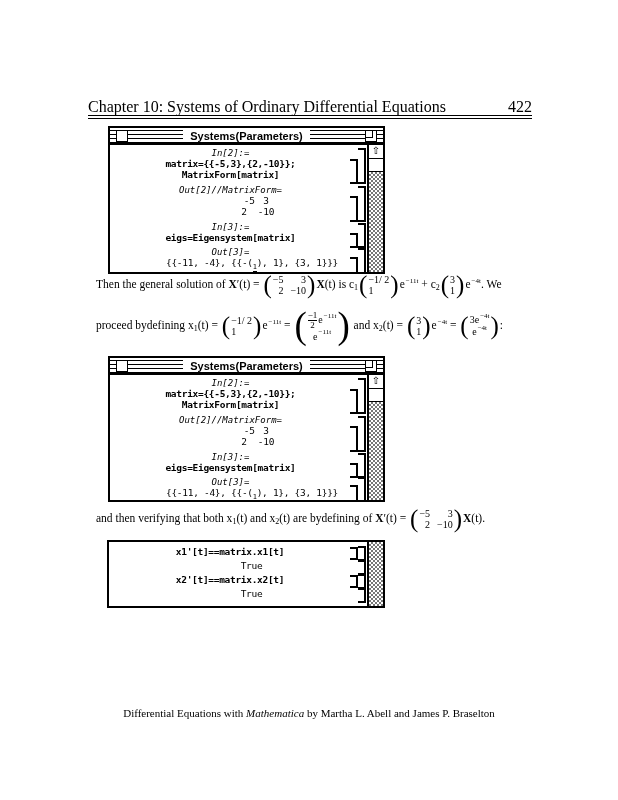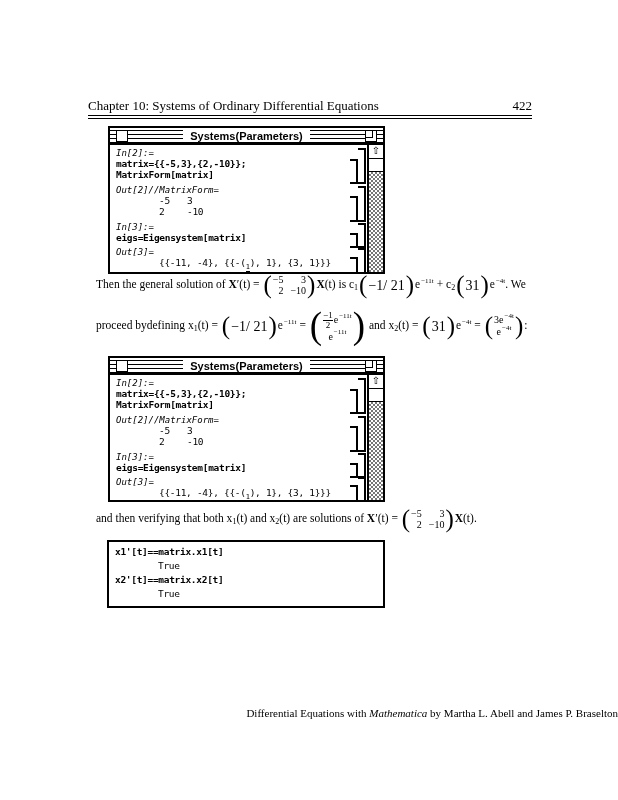--- a/index.html
+++ b/index.html
@@ -1,36 +1,36 @@
 <!DOCTYPE html>
 <html><head>
 <meta charset="utf-8">
 <style>
   html,body{margin:0;padding:0;background:#fff;}
   .page{position:relative;width:618px;height:800px;background:#fff;overflow:hidden;
         font-family:"Liberation Serif",serif;color:#000;}
 
   
   .hdr{position:absolute;left:88px;top:98px;width:444px;display:flex;
-       justify-content:space-between;font-size:13px;}
+       justify-content:space-between;font-size:16px;}
   .hdr-rule{position:absolute;left:88px;top:115px;width:444px;height:2px;
             border-top:1px solid #000;border-bottom:1px solid #000;}
 
   
   .macwin{position:absolute;left:108px;width:277px;border:2px solid #000;background:#fff;box-sizing:border-box;}
   .titlebar{position:relative;height:15px;border-bottom:2px solid #000;
             background:repeating-linear-gradient(to bottom,#fff 0 2px,#000 2px 3px,#fff 3px 4px);
             display:flex;align-items:center;justify-content:center;}
   .closebox{position:absolute;left:6px;top:2px;width:10px;height:10px;background:#fff;border:1px solid #000;}
   .zoombox{position:absolute;right:6px;top:2px;width:10px;height:10px;background:#fff;border:1px solid #000;}
   .zoombox:before{content:"";position:absolute;left:0;top:0;width:6px;height:6px;border-right:1px solid #000;border-bottom:1px solid #000;}
   .wtitle{background:#fff;padding:0 7px;font:bold 11px "Liberation Sans",sans-serif;letter-spacing:0;position:relative;}
 
   .winbody{position:relative;display:flex;overflow:hidden;}
-  .nbc{flex:1;padding:3px 0 0 6px;overflow:hidden;}
+  .nbc{flex:1;padding:3px 0 0 6px;overflow:hidden;text-align:center;}
   .brz{width:22px;position:relative;}
   .cbr{position:absolute;width:6px;border-top:2px solid #000;border-right:2px solid #000;border-bottom:2px solid #000;}
   .cbr.o{right:1px;} .cbr.i{right:9px;}
 
   .dither{background-color:#fff;
     background-image:linear-gradient(45deg,#777 25%,transparent 25%,transparent 75%,#777 75%),
                      linear-gradient(45deg,#777 25%,transparent 25%,transparent 75%,#777 75%);
     background-size:4px 4px;background-position:0 0,2px 2px;}
   .sb{width:14px;border-left:2px solid #000;display:flex;flex-direction:column;}
   .sb-arrow{height:13px;border-bottom:1px solid #000;text-align:center;font-size:10px;line-height:12px;background:#fff;}
@@ -49,28 +49,28 @@
   
   .para{position:absolute;left:96px;font-size:11.5px;white-space:nowrap;}
   .bX{font-weight:bold;}
   .sub{font-size:8px;position:relative;top:2.5px;}
   .sup{font-size:7px;position:relative;top:-4.5px;margin-left:1px;}
   .mx{display:inline-flex;align-items:center;vertical-align:middle;margin:0 1px;}
   .paren{font-family:"Liberation Serif",serif;font-weight:400;}
   .p2{font-size:25px;line-height:22px;}
   .p3{font-size:37px;line-height:32px;}
   .grid2{display:grid;grid-template-columns:auto auto;column-gap:7px;font-size:10px;line-height:11px;padding:0 1px;justify-items:end;}
-  .colv{display:flex;flex-direction:row;align-items:flex-start;font-size:14px;line-height:11px;padding:0 1px;}
+  .colv{display:flex;flex-direction:column;align-items:flex-start;font-size:10px;line-height:11px;padding:0 1px;}
   .colv2{display:flex;flex-direction:column;align-items:center;row-gap:2px;font-size:10px;line-height:10px;padding:0 1px;}
   .vrow{display:flex;align-items:center;}
   .frac{display:inline-flex;flex-direction:column;align-items:center;font-size:9px;line-height:9px;margin-right:1px;}
   .frac .den{border-top:1px solid #000;align-self:stretch;text-align:center;}
 
   
-  .footer{position:absolute;left:0;top:707px;width:618px;text-align:right;font-size:11px;}
+  .footer{position:absolute;left:0;top:707px;width:618px;text-align:center;font-size:11px;}
   .it{font-style:italic;}
 </style>
 </head>
 <body>
 
 <div class="page">
 
   <div class="hdr">
     <span>Chapter 10:  Systems of Ordinary Differential Equations</span>
     <span>422</span>
@@ -231,34 +231,34 @@
       </div>
       <div class="sb">
         <div class="sb-arrow">⇧</div>
         <div class="sb-thumb"></div>
         <div class="sb-track dither"></div>
       </div>
     </div>
   </div>
 
   <div class="para" style="top:508px;">
-    <span>and then verifying that both x</span><span class="sub">1</span><span>(t) and x</span><span class="sub">2</span><span>(t) are solutions of </span><span class="bX">X</span><span>′(t) = </span><span class="mx">
+    <span>and then verifying that both x</span><span class="sub">1</span><span>(t) and x</span><span class="sub">2</span><span>(t) are bydefining of </span><span class="bX">X</span><span>′(t) = </span><span class="mx">
         <span class="paren p2">(</span>
         <span class="grid2">
           <span>−5</span>
           <span>3</span>
           <span>2</span>
           <span>−10</span>
         </span>
         <span class="paren p2">)</span>
       </span><span class="bX">X</span><span>(t).</span>
   </div>
 
   <div class="macwin" style="left:107px;top:540px;width:278px;height:68px;">
-    <div class="winbody" style="height:64px;flex-direction:column;">
+    <div class="winbody" style="height:64px;">
       <div class="nbc" style="padding-top:4px;">
         <div class="nb-code" style="margin-bottom:3px;">x1'[t]==matrix.x1[t]</div>
         <div class="nb-out" style="margin-bottom:3px;">True</div>
         <div class="nb-code" style="margin-bottom:3px;">x2'[t]==matrix.x2[t]</div>
         <div class="nb-out">True</div>
       </div>
       <div class="brz">
         <div class="cbr o" style="top:4px;height:11px;"></div>
         <div class="cbr i" style="top:5px;height:9px;"></div>
         <div class="cbr o" style="top:18px;height:11px;"></div>

